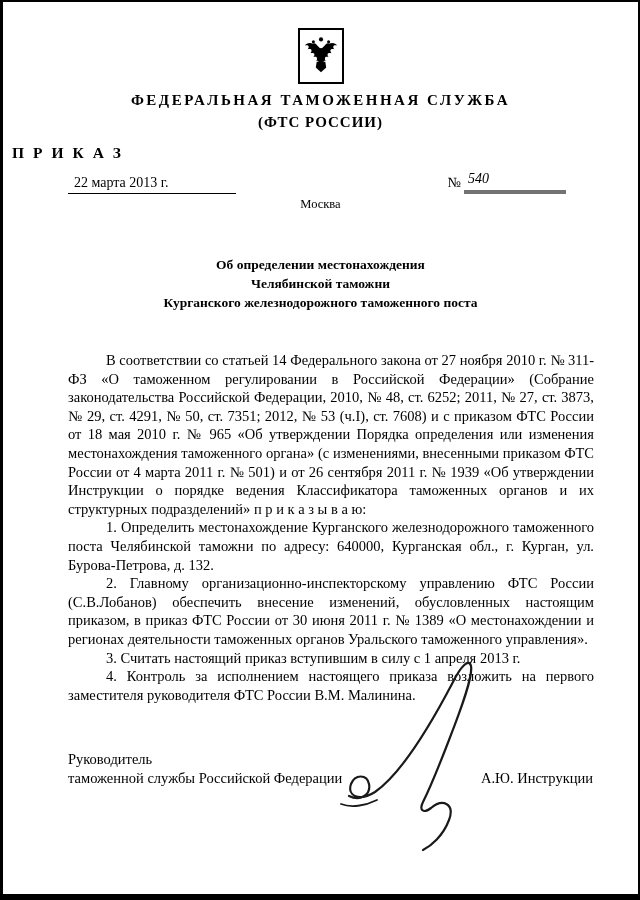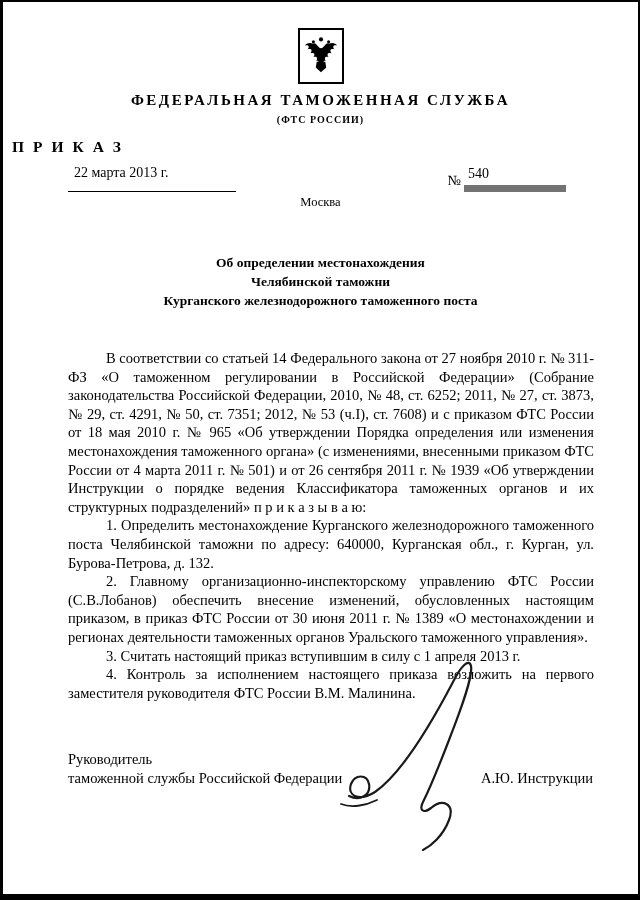--- a/index.html
+++ b/index.html
@@ -34,21 +34,21 @@
   .org-name {
     text-align: center;
     font-weight: bold;
     font-size: 15px;
     letter-spacing: 2.5px;
     margin-top: 4px;
   }
   .org-abbr {
     text-align: center;
     font-weight: bold;
-    font-size: 10px;
+    font-size: 15px;
     letter-spacing: 1px;
     margin-top: 5px;
   }
   .doc-type {
     font-weight: bold;
     font-size: 15.5px;
     letter-spacing: 9px;
     text-indent: 9px;
     margin-top: 13px;
   }
@@ -57,31 +57,32 @@
     justify-content: space-between;
     align-items: flex-end;
     padding: 0 72px 0 65px;
     margin-top: 9px;
     font-size: 14px;
   }
   .date-field {
     display: inline-block;
     width: 168px;
     border-bottom: 1px solid #000;
-    padding: 0 0 10px 6px;
+    padding: 0 0 2px 6px;
     white-space: nowrap;
   }
   .num-field { display: flex; align-items: flex-end; white-space: nowrap; }
   .num-label { padding-bottom: 3px; }
   .num-value {
     display: inline-block;
     width: 102px;
-    border-bottom: 7px solid #737373;
+    border-bottom: 4px solid #737373;
     padding: 0 0 3px 4px;
     margin-left: 3px;
+    font-style: italic;
   }
   .city {
     text-align: center;
     font-size: 12.5px;
     margin-top: 3px;
   }
   .order-title {
     text-align: center;
     font-weight: bold;
     font-size: 13.5px;

